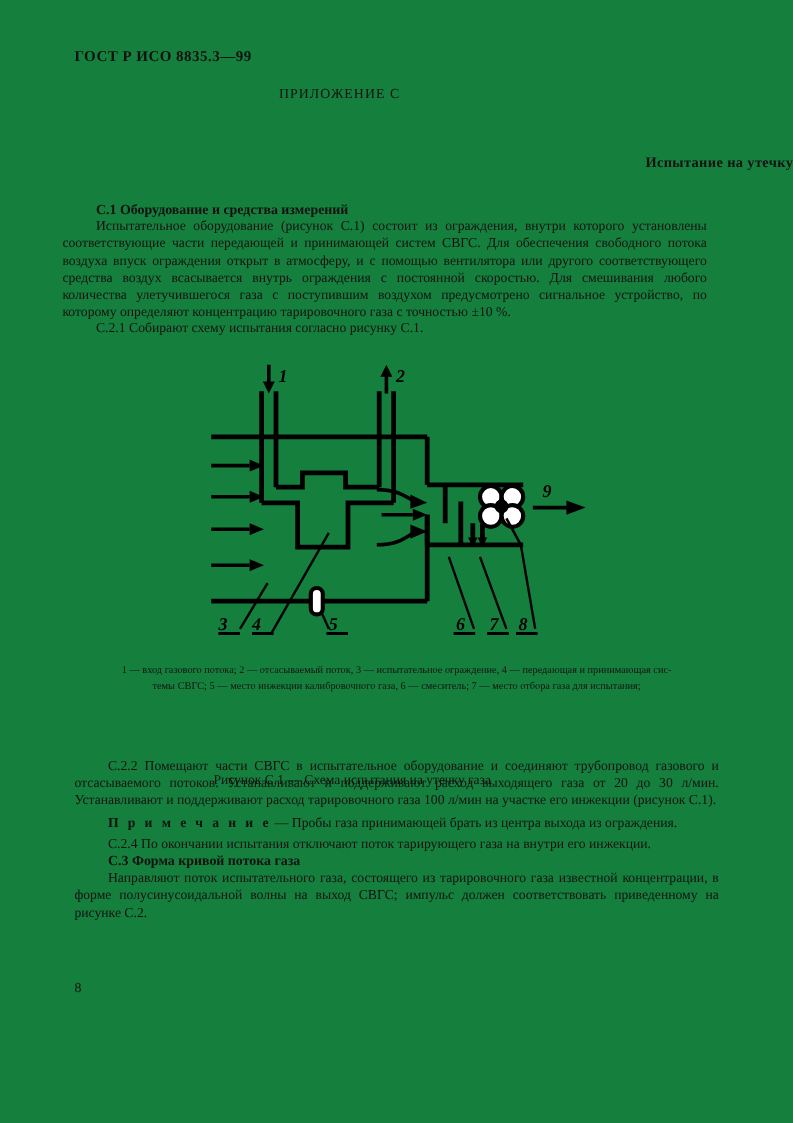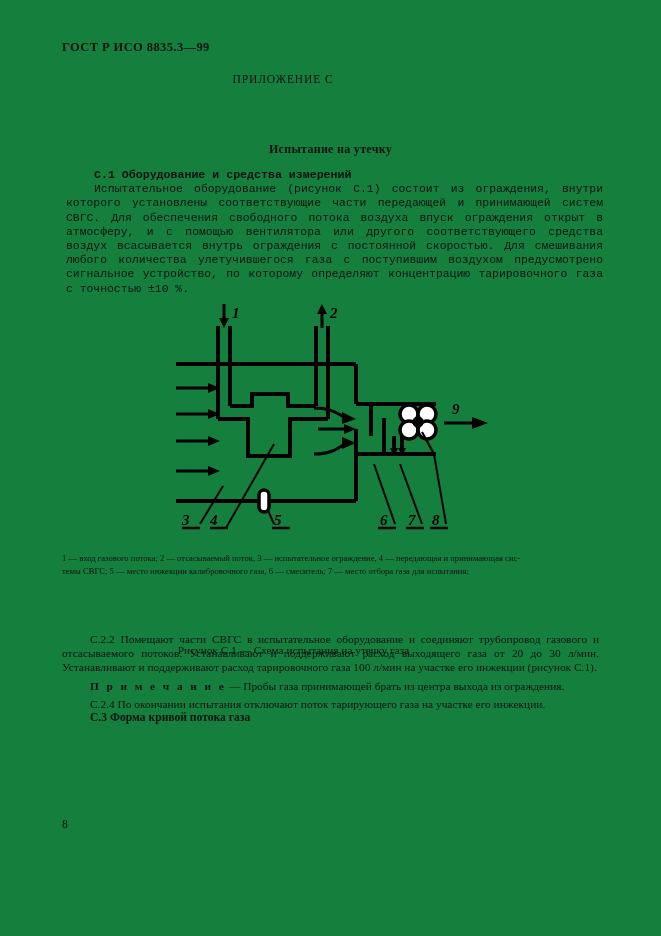--- a/index.html
+++ b/index.html
@@ -42,35 +42,34 @@
     letter-spacing: 0.9px;
   }
   .annex-sub {
     font-size: 10.5px;
     margin-top: 2px;
   }
 
   .main-title {
     position: absolute;
     left: 0;
-    top: 142px;
+    top: 128px;
     width: 661px;
-    text-align: center;
+    text-align: right;
     font-size: 12px;
     font-weight: bold;
     letter-spacing: 0.3px;
   }
 
   
   .body-area {
     position: absolute;
-    left: 66px;
+    left: 52px;
     top: 168px;
     width: 537px;
-    font-family: Liberation Mono, monospace;
   }
   p.para {
     margin: 0;
     font-size: 11.4px;
     line-height: 14.2px;
     text-align: justify;
     text-indent: 28px;
     text-justify: inter-word;
   }
   .sec-head {
@@ -95,21 +94,21 @@
   }
   .figure-svg { display: block; margin: 0 auto; }
 
   .fig-legend {
     position: absolute;
     left: 62px;
     top: 552px;
     width: 537px;
     font-size: 8.6px;
     line-height: 12.5px;
-    text-align: left;
+    text-align: center;
     font-style: normal;
   }
   .fig-legend .ln { display: block; }
 
   .fig-caption {
     position: absolute;
     left: 0;
     top: 644px;
     width: 587px;
     text-align: center;
@@ -149,20 +148,21 @@
 
   <div class="annex-block">
     <div class="annex-title">ПРИЛОЖЕНИЕ С</div>
   </div>
 
   <div class="main-title">Испытание на утечку</div>
 
   <div class="body-area">
     <p class="sec-head">С.1  Оборудование и средства измерений</p>
     <p class="para">Испытательное оборудование (рисунок С.1) состоит из ограждения, внутри которого установлены соответствующие части передающей и принимающей систем СВГС. Для обеспечения свободного потока воздуха впуск ограждения открыт в атмосферу, и с помощью вентилятора или другого соответствующего средства воздух всасывается внутрь ограждения с постоянной скоростью. Для смешивания любого количества улетучившегося газа с поступившим воздухом предусмотрено сигнальное устройство, по которому определяют концентрацию тарировочного газа с точностью ±10 %.</p>
+    <p class="para">С.2.1  Собирают схему испытания согласно рисунку С.1.</p>
   </div>
 
   <div class="figure-wrap">
     <svg class="figure-svg" width="330" height="245" viewBox="0 0 330 245">
       <g stroke="#000000" fill="none" stroke-width="4" stroke-linecap="butt">
 
         <path d="M 52 30 L 52 123"></path>
         <path d="M 64 30 L 64 110"></path>
 
         <path d="M 150 30 L 150 110"></path>
@@ -282,19 +282,20 @@
     <span class="ln">темы СВГС; 5 — место инжекции калибровочного газа, 6 — смеситель; 7 — место отбора газа для испытания;</span>
   </div>
 
   <div class="fig-caption">Рисунок С.1 — Схема испытания на утечку газа</div>
 
   <div class="body-area-2">
     <p class="para">С.2.2  Помещают части СВГС в испытательное оборудование и соединяют трубопровод газового и отсасываемого потоков. Устанавливают и поддерживают расход выходящего газа от 20 до 30 л/мин. Устанавливают и поддерживают расход тарировочного газа 100 л/мин на участке его инжекции (рисунок С.1).</p>
     <div class="gap-sm"></div>
     <p class="note-para"><span class="spaced">П р и м е ч а н и е</span><span> — Пробы газа принимающей брать из центра выхода из ограждения.</span></p>
     <div class="gap-sm"></div>
-    <p class="para">С.2.4  По окончании испытания отключают поток тарирующего газа на участке его инжекции.</p>
+    <p class="para">С.2.4  По окончании испытания отключают поток тарирующего газа на внутри его инжекции.</p>
     <p class="sec-head">С.3  Форма кривой потока газа</p>
+    <p class="para">Направляют поток испытательного газа, состоящего из тарировочного газа известной концентрации, в форме полусинусоидальной волны на выход СВГС; импульс должен соответствовать приведенному на рисунке С.2.</p>
   </div>
 
   <div class="page-number">8</div>
 
 </div>
 
 </body></html>

